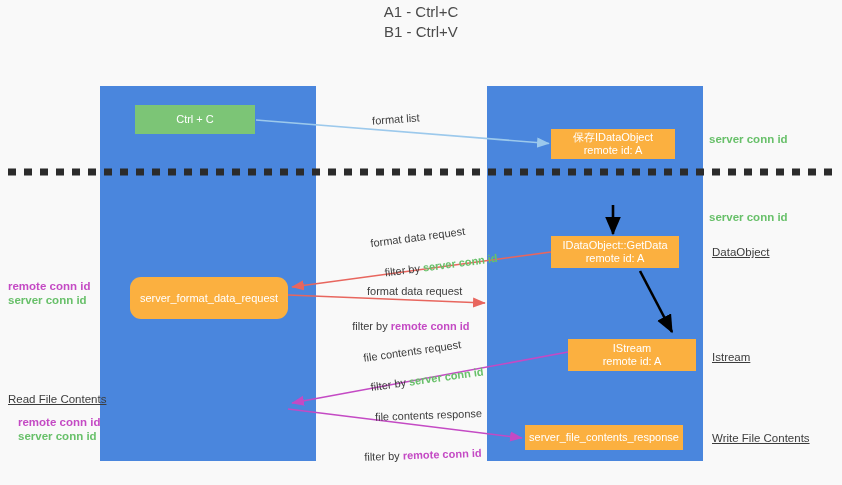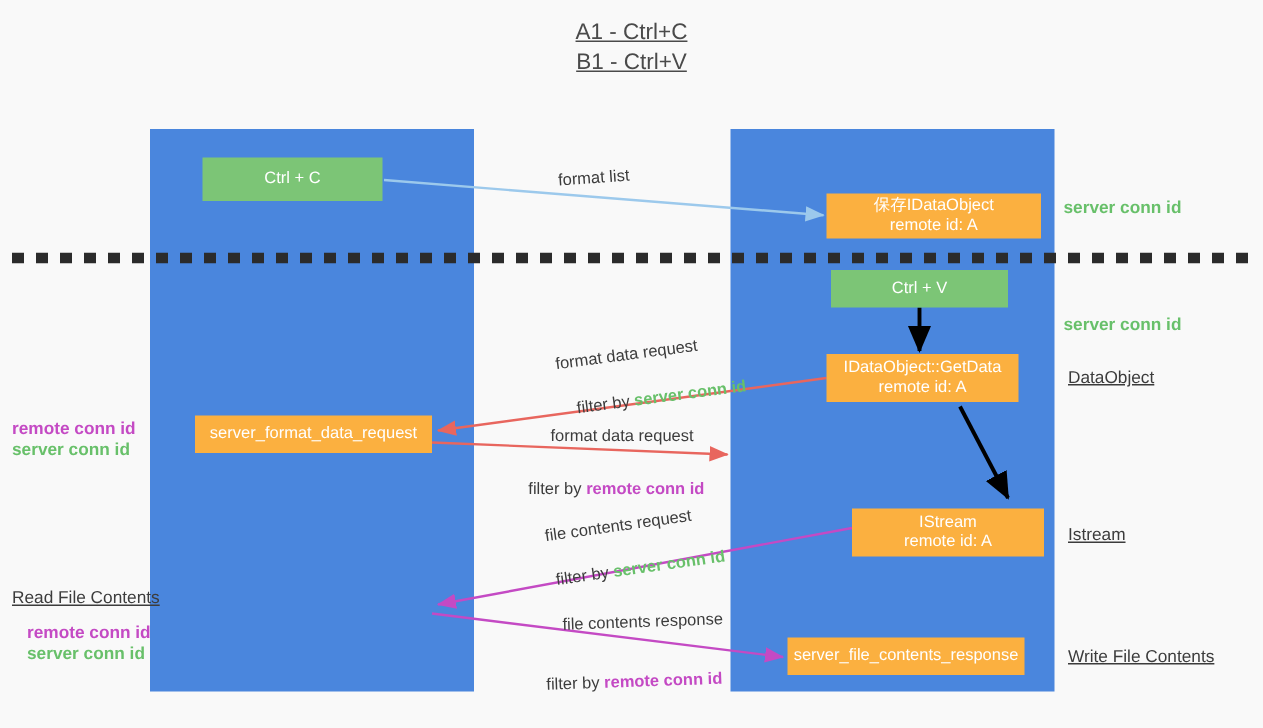--- a/index.html
+++ b/index.html
@@ -37,22 +37,22 @@
   .ann.purple{color:#c44ac4;font-weight:bold;}
   .ann.dark{color:#3c3c3c;text-decoration:underline;}
 
   
   .elabel{position:absolute;font-size:11px;line-height:14px;color:#3c3c3c;white-space:pre;}
   .elabel .g{color:#68c06a;font-weight:bold;}
   .elabel .p{color:#c44ac4;font-weight:bold;}
 
   
   .title{
-    position:absolute;left:0;right:0;top:12px;text-align:center;
-    color:#4a4a4a;font-size:15px;line-height:20px;white-space:pre-line;text-decoration:underline;
+    position:absolute;left:0;right:0;top:2px;text-align:center;
+    color:#4a4a4a;font-size:15px;line-height:20px;white-space:pre-line;
   }
 
   svg.overlay{position:absolute;left:0;top:0;width:842px;height:485px;pointer-events:none;}
 </style>
 </head>
 <body>
 
 <div id="stage">
 
   <div class="title">A1 - Ctrl+C
@@ -98,29 +98,28 @@
 
     <line x1="568" y1="352" x2="292" y2="403" stroke="#c44ac4" stroke-width="1.6" marker-end="url(#ah-purple)"></line>
 
     <line x1="288" y1="409" x2="522" y2="438" stroke="#c44ac4" stroke-width="1.6" marker-end="url(#ah-purple)"></line>
 
     <line x1="8" y1="172" x2="834" y2="172" stroke="#2b2b2b" stroke-width="7" stroke-dasharray="8 8" stroke-linecap="butt"></line>
   </svg>
 
   <div class="box green" style="left:135px;top:105px;width:120px;height:29px;">Ctrl + C</div>
 
-  <div class="box orange" style="left:551px;top:129px;width:143px;height:30px;">保存IDataObject
+  <div class="box orange" style="left:551px;top:129px;width:124px;height:30px;">保存IDataObject
 remote id: A</div>
 
-  <div class="box green" style="left:554px;top:180px;width:118px;height:25px;">Ctrl + V</div>
 
   <div class="box orange" style="left:551px;top:236px;width:128px;height:32px;">IDataObject::GetData
 remote id: A</div>
 
-  <div class="box orange" style="left:130px;top:277px;width:158px;height:25px;">server_format_data_request</div>
+  <div class="box orange" style="left:130px;top:277px;width:158px;height:42px;border-radius:11px;">server_format_data_request</div>
 
 
   <div class="box orange" style="left:568px;top:339px;width:128px;height:32px;">IStream
 remote id: A</div>
 
 
   <div class="box orange" style="left:525px;top:425px;width:158px;height:25px;">server_file_contents_response</div>
 
   <div class="ann green" style="left:709px;top:132px;">server conn id</div>
 

